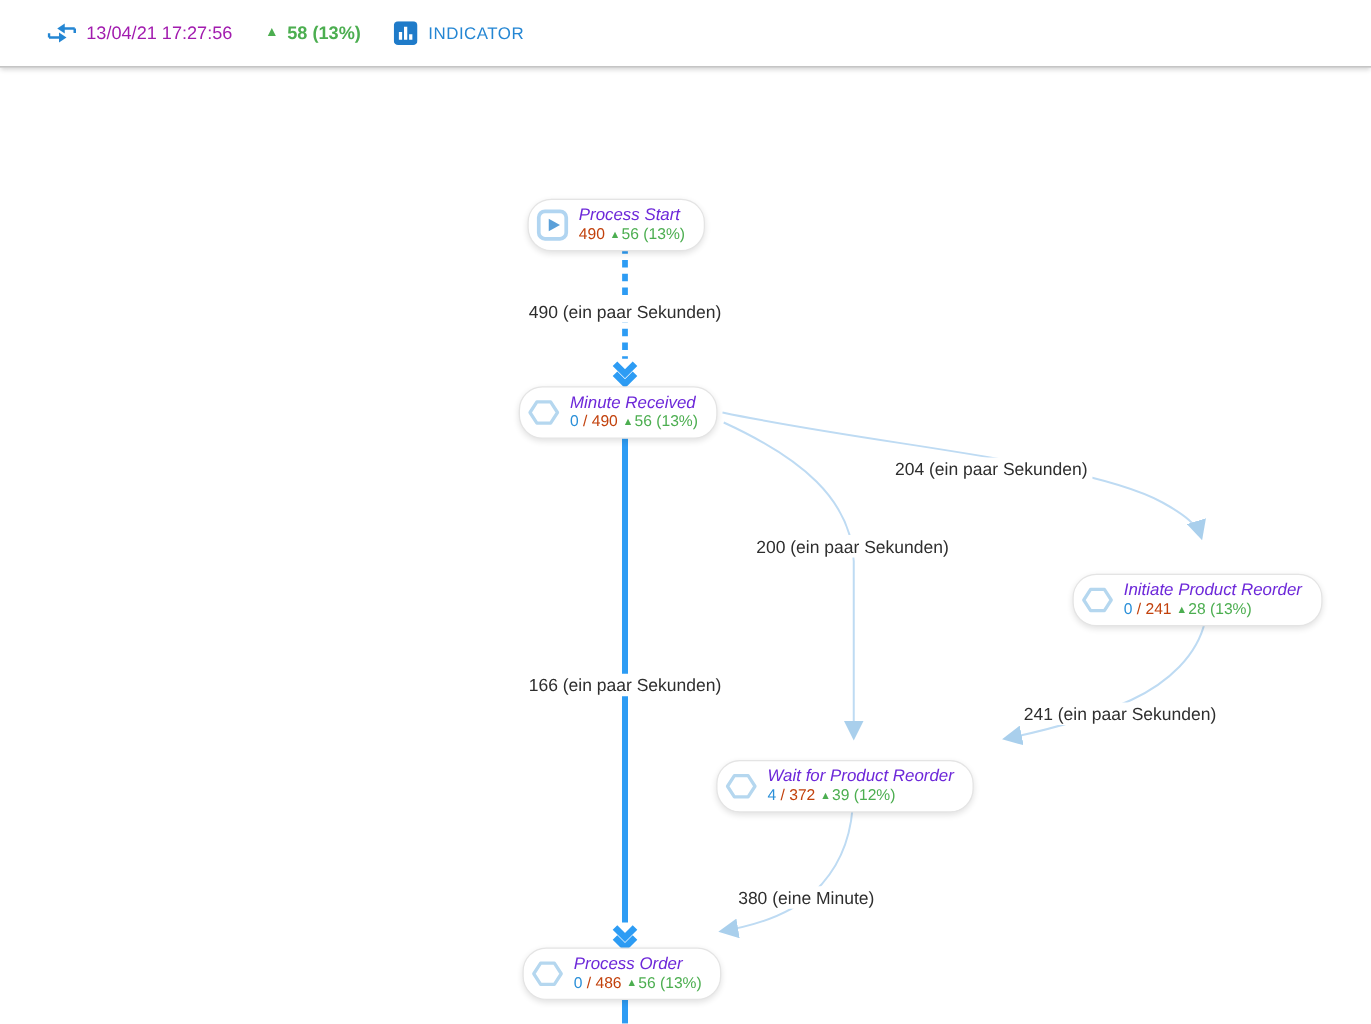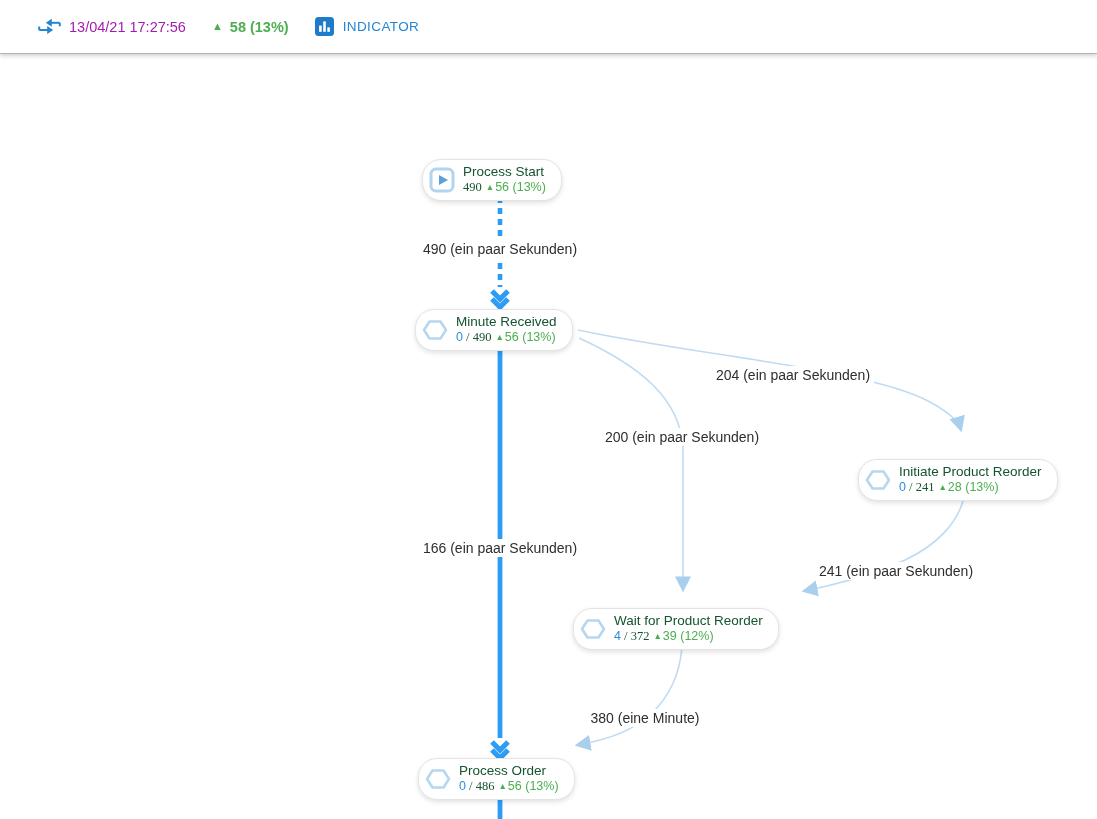--- a/index.html
+++ b/index.html
@@ -25,24 +25,24 @@
 
   .edge-label { position:absolute; transform:translate(-50%,-50%); z-index:2;
                 background:#fff; padding:0 4px; font-size:14px; line-height:18px;
                 color:#2e2e2e; white-space:nowrap; }
 
   .node { position:absolute; z-index:3; display:flex; align-items:center;
           background:#fff; border:1px solid #e4e4e4; border-radius:19px;
           padding:4px 15px 4px 6px; gap:8px; cursor:pointer;
           box-shadow:0 2px 5px rgba(0,0,0,0.12); white-space:nowrap; }
   .nicon { flex:none; display:block; }
-  .nt { font-size:13.5px; line-height:16px; color:#14532d; }
+  .nt { font-size:13.5px; line-height:16px; color:#6d28d9;font-style:italic; }
   .ns { font-size:12.5px; line-height:15px; white-space:pre; }
   .ns .blue { color:#2a8fd8; }
-  .ns .dark { color:#14532d;font-family:Liberation Serif, serif; }
+  .ns .dark { color:#c2410c; }
   .ns .green { color:#4cae50; margin-left:4px; }
   .ns .tri-s { font-size:8.5px; position:relative; top:-1px; margin-right:1px; }
 </style>
 </head>
 <body>
 
 <header class="toolbar">
 
   <div class="tb-item clickable">
     <svg width="23" height="17" viewBox="0 0 23 17">

